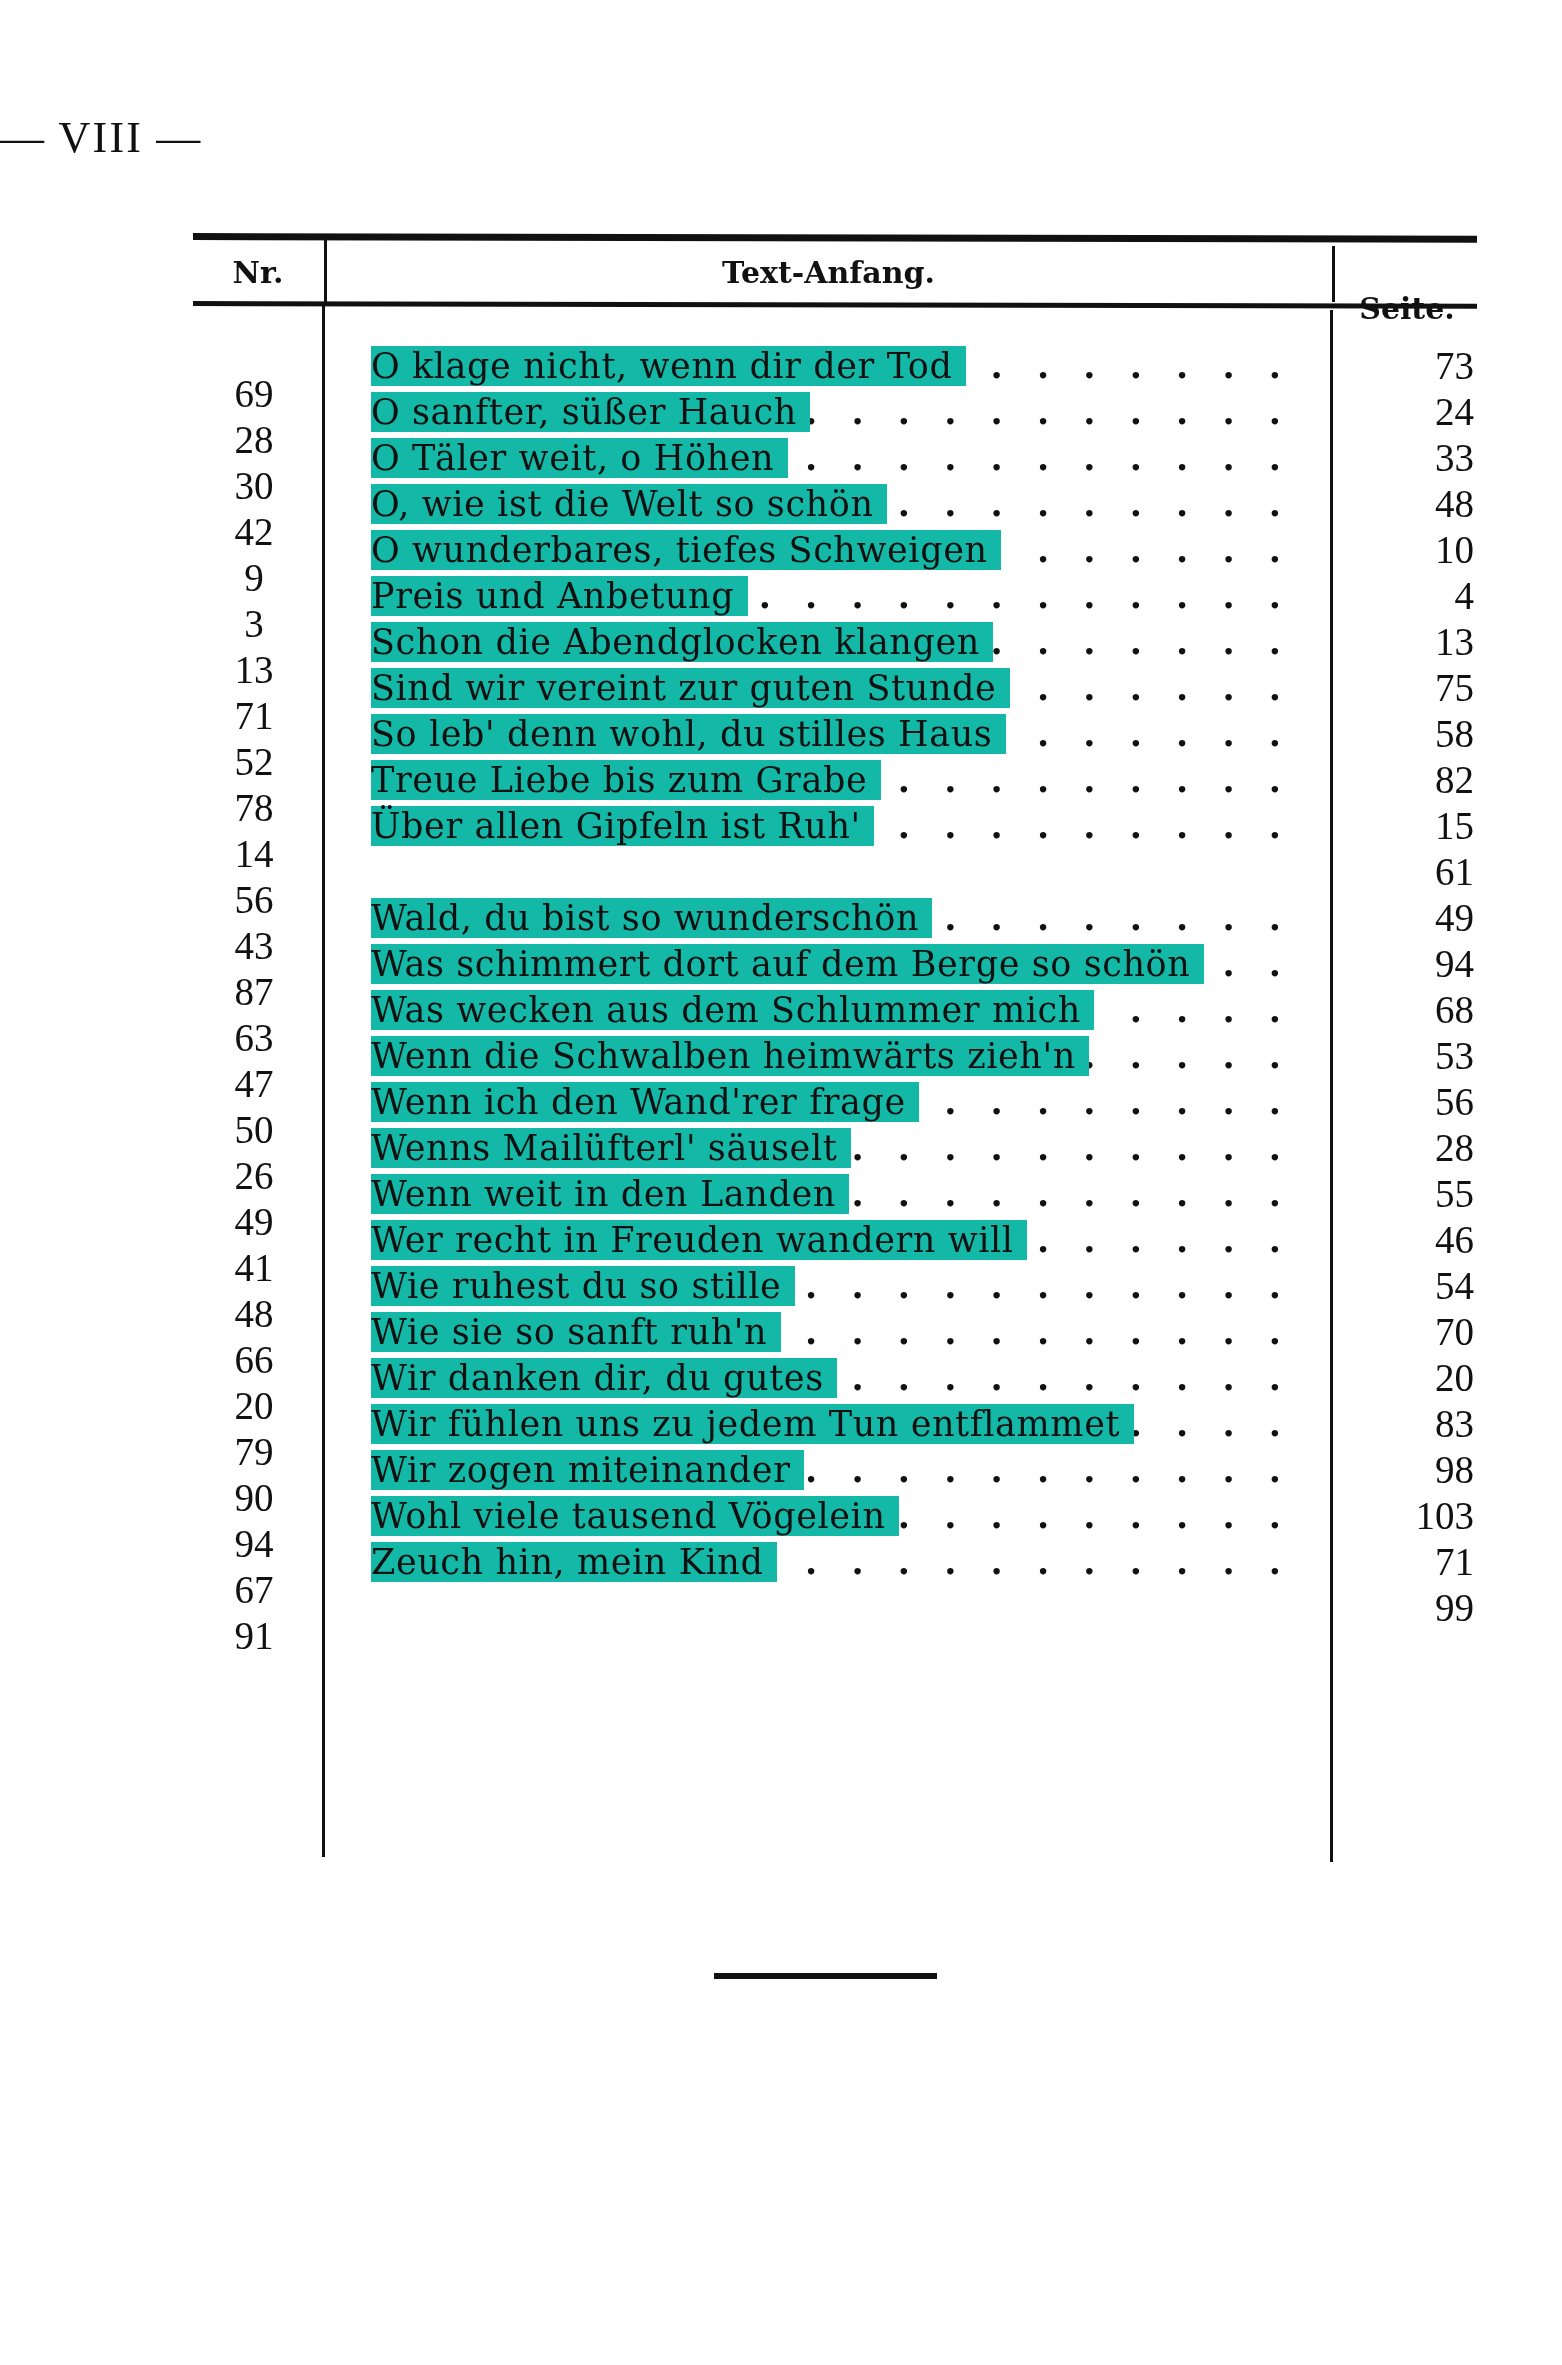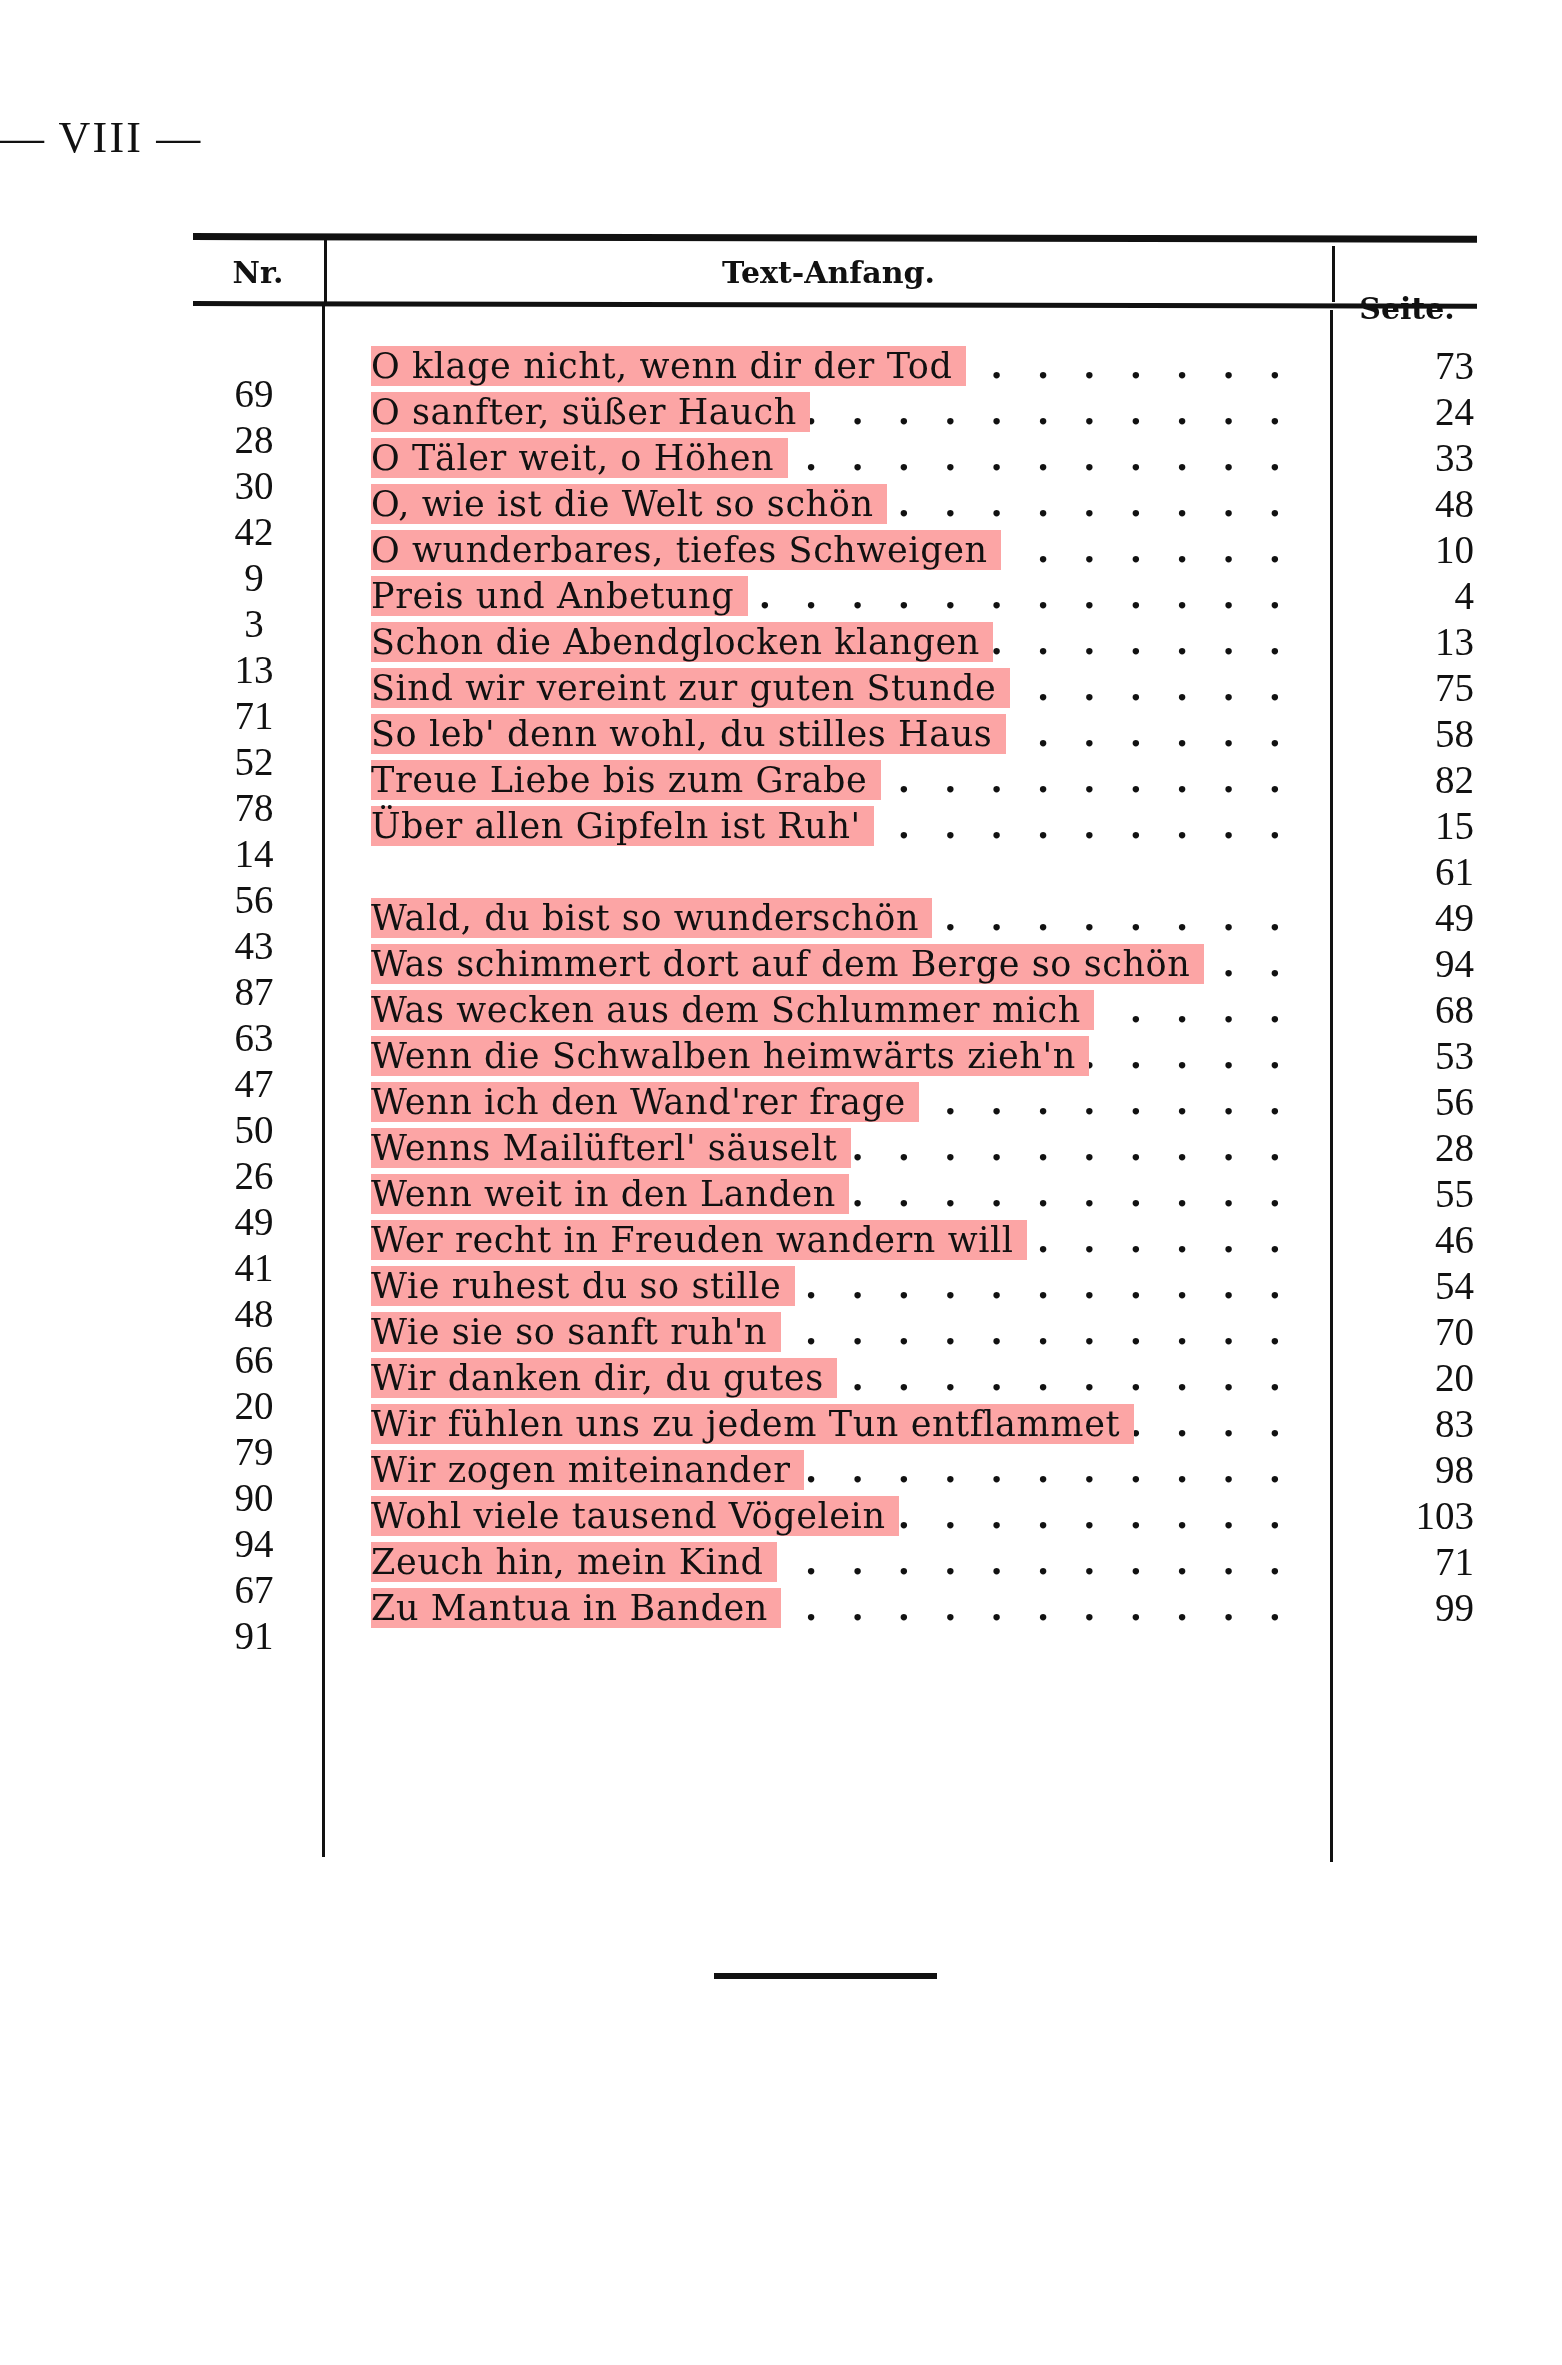--- a/index.html
+++ b/index.html
@@ -49,21 +49,21 @@
       position: absolute; left: 201px; width: 106px; text-align: center;
       font-family: "Liberation Serif", serif; font-size: 39px; margin-top: 28px;
     }
     .row .title {
       position: absolute; left: 371px; width: 921px;
       white-space: nowrap; overflow: hidden;
       font-family: "DejaVu Serif", serif; font-size: 35px;
       letter-spacing: 0.6px;
     }
     .row .title .dagger { position: absolute; left: -25px; font-weight: bold; }
-    .row .title .text { background: #fca5a5; padding-right: 13.4px; }
+    .row .title .text { background: #14b8a6; padding-right: 13.4px; }
     .row .title::after {
       content: ". . . . . . . . . . . . . . . . . . . . . . . . . . . . . . . . . . . .";
       position: absolute; right: 0; top: 0;
       font-weight: bold; letter-spacing: 11px;
       z-index: -1; white-space: nowrap;
     }
     .row .title { z-index: 0; }
     .row .seite {
       position: absolute; left: 1340px; width: 134px; text-align: right; padding-right: 0;
       font-family: "Liberation Serif", serif; font-size: 39px;
@@ -220,19 +220,18 @@
       <span class="title"><span class="dagger"></span><span class="text">Wohl viele tausend Vögelein</span></span>
       <span class="seite">103</span>
     </div>
     <div class="row">
       <span class="nr">67</span>
       <span class="title"><span class="text">Zeuch hin, mein Kind</span></span>
       <span class="seite">71</span>
     </div>
     <div class="row">
       <span class="nr">91</span>
-      <span class="title"><span class="dagger"></span><span class="text">Zu Mantua in Banden</span></span>
       <span class="seite">99</span>
     </div>
   </div>
 
 <div class="bottom-rule"></div>
 
 
 </body></html>

